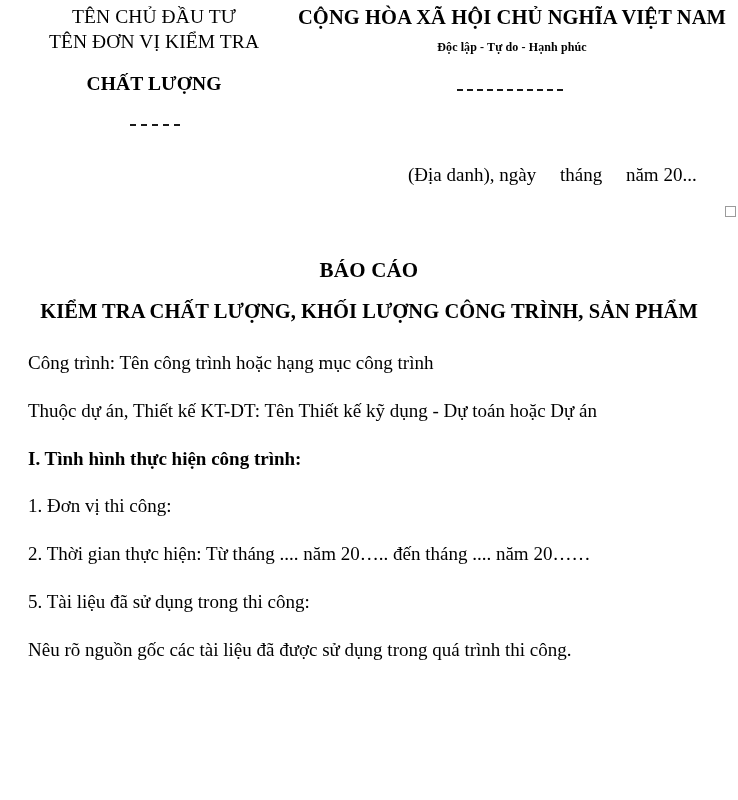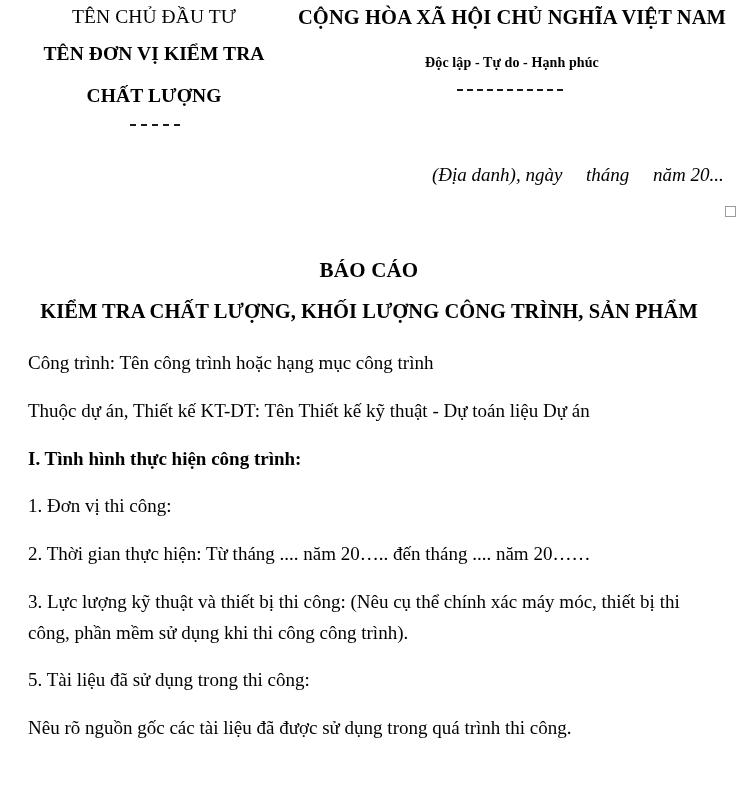--- a/index.html
+++ b/index.html
@@ -51,44 +51,44 @@
 
   .hdr-line {
     line-height: 1.30;
     letter-spacing: 0.1px;
     white-space: nowrap;
   }
 
   .hdr-owner {
     font-size: 19.5px;
     font-weight: 400;
-    margin-bottom: 12px;
+    margin-bottom: 0;
   }
 
   .hdr-unit {
     font-size: 19.5px;
-    font-weight: 700;
+    font-weight: 400;
   }
 
   .hdr-unit2 {
     font-size: 19.5px;
     font-weight: 700;
     margin-top: 16px;
   }
 
   .hdr-country {
     font-size: 20.5px;
     font-weight: 700;
     letter-spacing: 0.1px;
   }
 
   .hdr-motto {
-    font-size: 14px;
-    font-weight: 700;
-    margin-top: 23px;
+    font-size: 12px;
+    font-weight: 700;
+    margin-top: 9px;
     letter-spacing: 0.1px;
   }
 
   
   .rule {
     position: absolute;
     height: 0;
     border-top: 2px dashed #1a1a1a;
   }
   .rule-left {
@@ -101,24 +101,22 @@
     top: 89px;
     width: 106px;
   }
 
   
   .date-line {
     position: absolute;
     left: 408px;
     top: 163px;
     font-size: 19px;
-    font-style: italic;
     white-space: pre;
     line-height: 1.3;
-    margin-left: 24px;
   }
 
   
   .square-mark {
     position: absolute;
     left: 725px;
     top: 206px;
     width: 11px;
     height: 11px;
     box-sizing: border-box;
@@ -199,29 +197,28 @@
 
   <div class="title-block">
     <div class="title-main">BÁO CÁO</div>
     <div class="title-sub">KIỂM TRA CHẤT LƯỢNG, KHỐI LƯỢNG CÔNG TRÌNH, SẢN PHẨM</div>
   </div>
 
   <div class="body-block">
 
     <p class="para">Công trình: Tên công trình hoặc hạng mục công trình</p>
 
-    <p class="para">Thuộc dự án, Thiết kế KT-DT: Tên Thiết kế kỹ thuật - Dự toán liệu Dự án</p>
+    <p class="para">Thuộc dự án, Thiết kế KT-DT: Tên Thiết kế kỹ dụng - Dự toán hoặc Dự án</p>
 
     <p class="para bold">I. Tình hình thực hiện công trình:</p>
 
     <p class="para">1. Đơn vị thi công:</p>
 
     <p class="para">2. Thời gian thực hiện: Từ tháng .... năm 20….. đến tháng .... năm 20……</p>
 
-    <p class="para">3. Lực lượng kỹ thuật và thiết bị thi công: (Nêu cụ thể chính xác máy móc, thiết bị thi công, phần mềm sử dụng khi thi công công trình).</p>
 
 
     <p class="para">5. Tài liệu đã sử dụng trong thi công:</p>
 
     <p class="para">Nêu rõ nguồn gốc các tài liệu đã được sử dụng trong quá trình thi công.</p>
 
   </div>
 
 </div>
 

